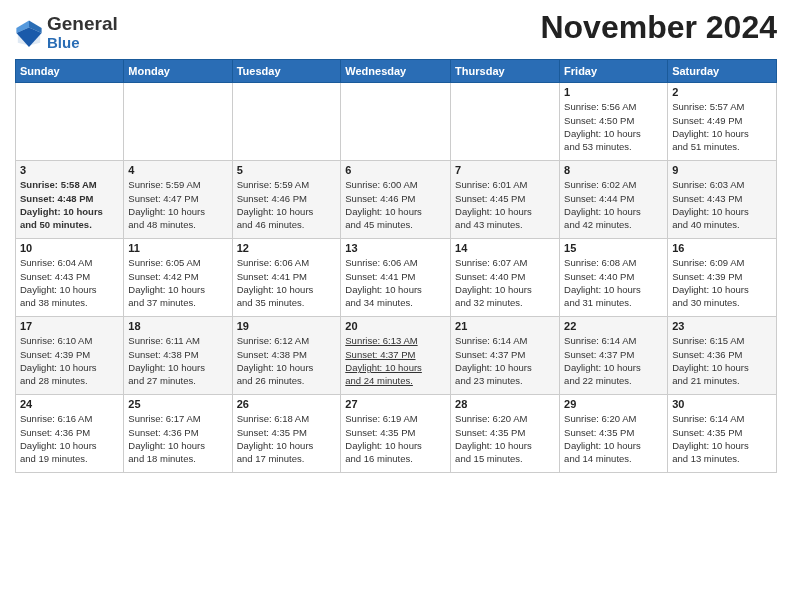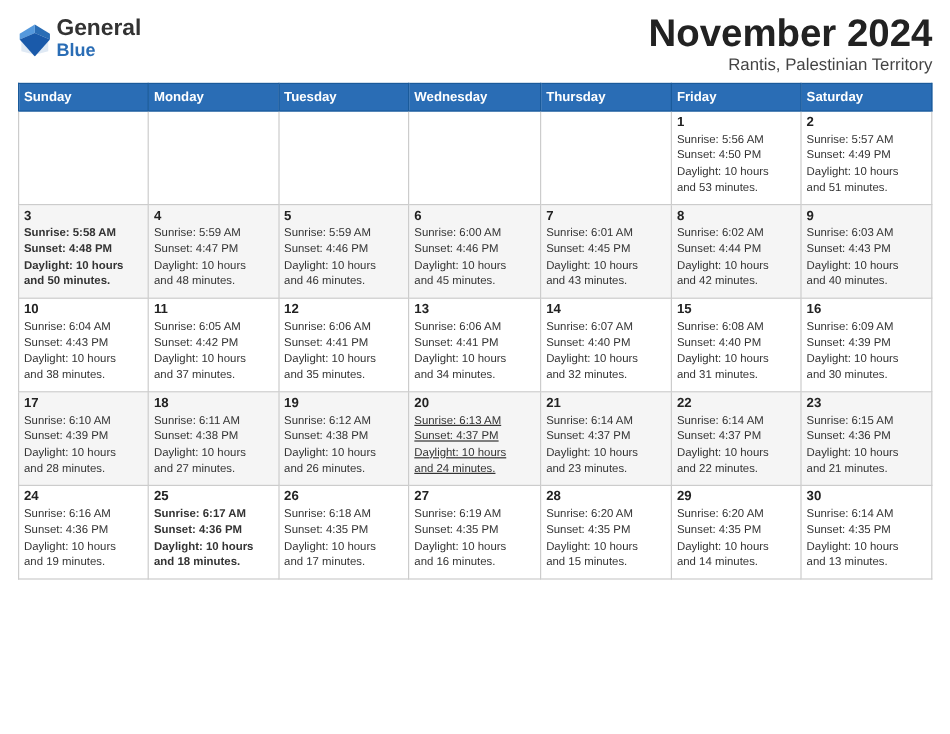--- a/index.html
+++ b/index.html
@@ -112,21 +112,20 @@
         <polygon points="20,2 2,13 2,20 20,12" fill="#5599dd"></polygon>
         <polygon points="20,12 38,20 20,40 2,20" fill="#1a5aaa"></polygon>
       </svg>
       <div class="logo-text">
         <span class="logo-general">General</span>
         <span class="logo-blue">Blue</span>
       </div>
     </div>
     <div class="title-area">
       <div class="month-title">November 2024</div>
-      <div class="location">Rantis, Palestinian Territory</div>
     </div>
   </div>
 
   <table class="calendar">
     <thead>
       <tr>
       <th>Sunday</th>
           <th>Monday</th>
           <th>Tuesday</th>
           <th>Wednesday</th>
@@ -313,21 +312,21 @@
         <tr>
           <td>
             <span class="day-num">24</span>
             <div class="day-info" style="white-space: pre-line;">Sunrise: 6:16 AM
 Sunset: 4:36 PM
 Daylight: 10 hours
 and 19 minutes.</div>
           </td>
           <td>
             <span class="day-num">25</span>
-            <div class="day-info" style="white-space: pre-line; font-weight: bold;">Sunrise: 6:17 AM
+            <div class="day-info" style="white-space: pre-line;">Sunrise: 6:17 AM
 Sunset: 4:36 PM
 Daylight: 10 hours
 and 18 minutes.</div>
           </td>
           <td>
             <span class="day-num">26</span>
             <div class="day-info" style="white-space: pre-line;">Sunrise: 6:18 AM
 Sunset: 4:35 PM
 Daylight: 10 hours
 and 17 minutes.</div>

